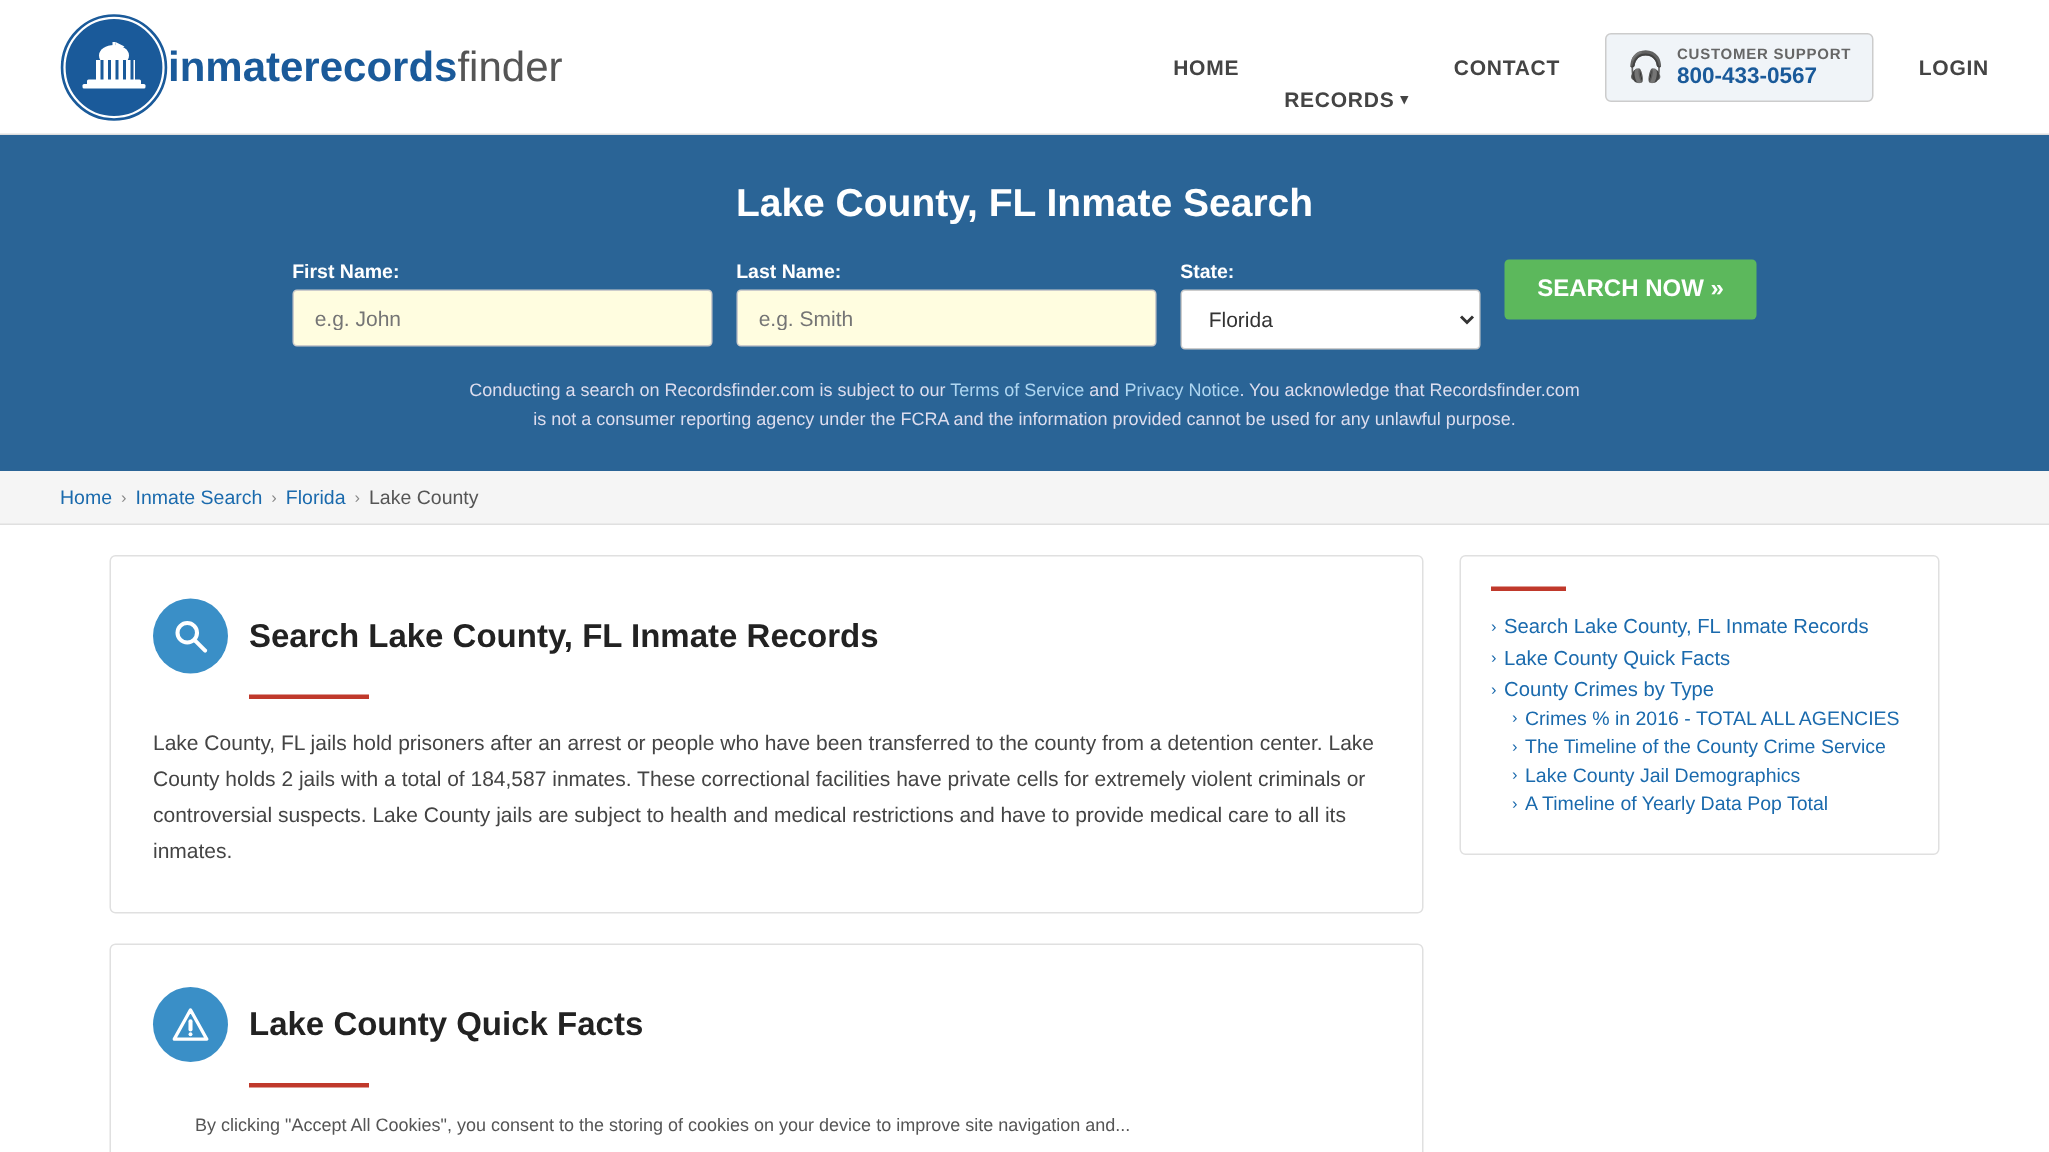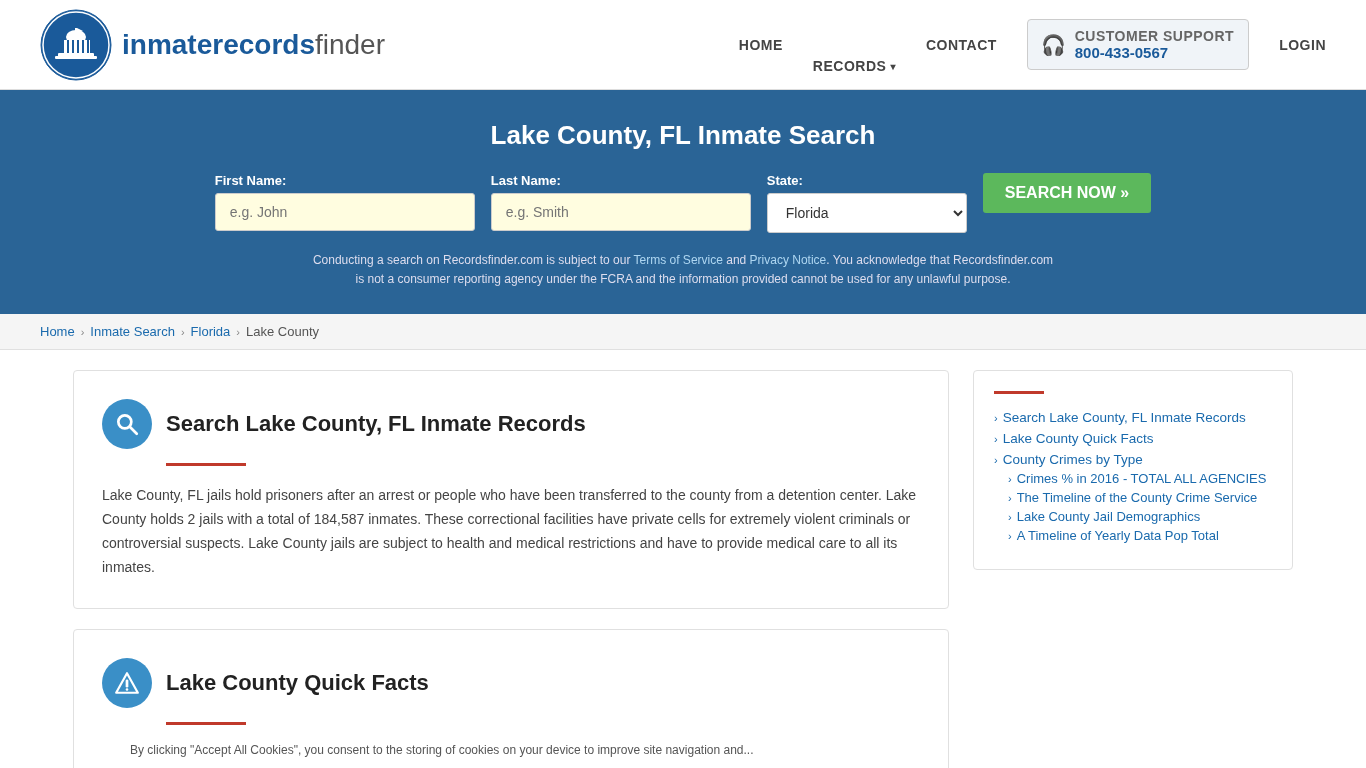--- a/index.html
+++ b/index.html
@@ -11,21 +11,20 @@
       border-bottom: 1px solid #ddd;
       padding: 10px 40px;
       display: flex;
       align-items: center;
       justify-content: space-between;
       height: 90px;
     }
     .logo-area {
       display: flex;
       align-items: center;
-      gap: 10px;
     }
     .logo-icon {
       width: 72px;
       height: 72px;
     }
     .logo-text {
       font-size: 28px;
       color: #555;
       font-weight: 300;
     }
@@ -67,21 +66,21 @@
     }
     .support-icon {
       font-size: 20px;
       color: #1a5a9a;
     }
     .support-text {
       display: flex;
       flex-direction: column;
     }
     .support-label {
-      font-size: 14px;
+      font-size: 10px;
       color: #666;
       font-weight: 600;
       letter-spacing: 0.5px;
       text-align: right;
     }
     .support-number {
       font-size: 15px;
       font-weight: 700;
       color: #1a5a9a;
     }
@@ -122,21 +121,21 @@
       font-weight: 600;
       margin-bottom: 5px;
     }
     .form-group input {
       background: #fffde0;
       border: 1px solid #ccc;
       border-radius: 3px;
       padding: 10px 14px;
       font-size: 14px;
       color: #999;
-      width: 260px;
+      width: 280px;
     }
     .form-group select {
       background: #fff;
       border: 1px solid #ccc;
       border-radius: 3px;
       padding: 10px 14px;
       font-size: 14px;
       color: #333;
       width: 200px;
       height: 40px;

